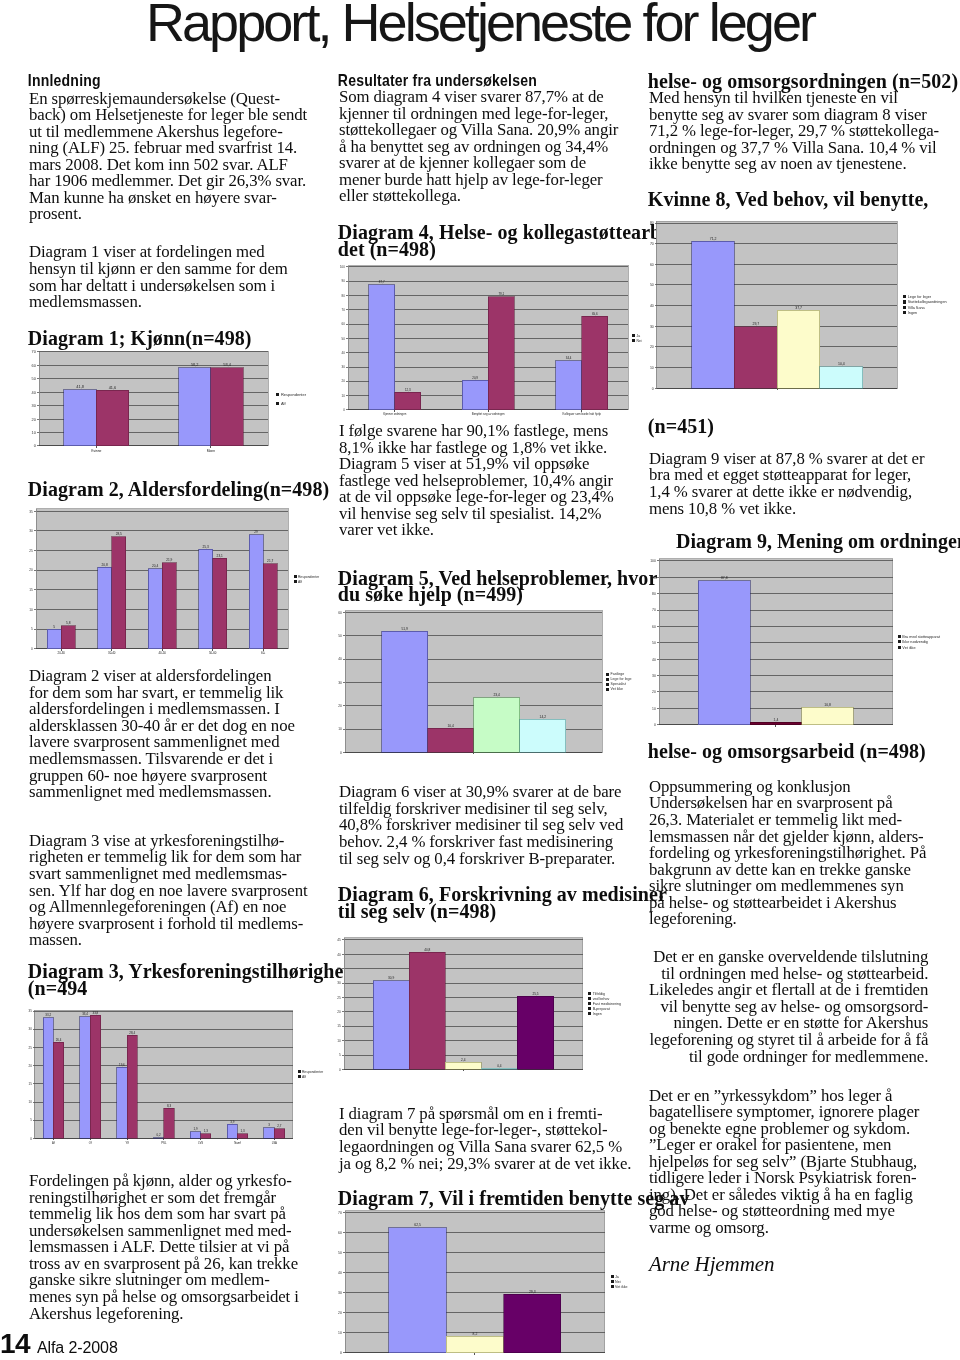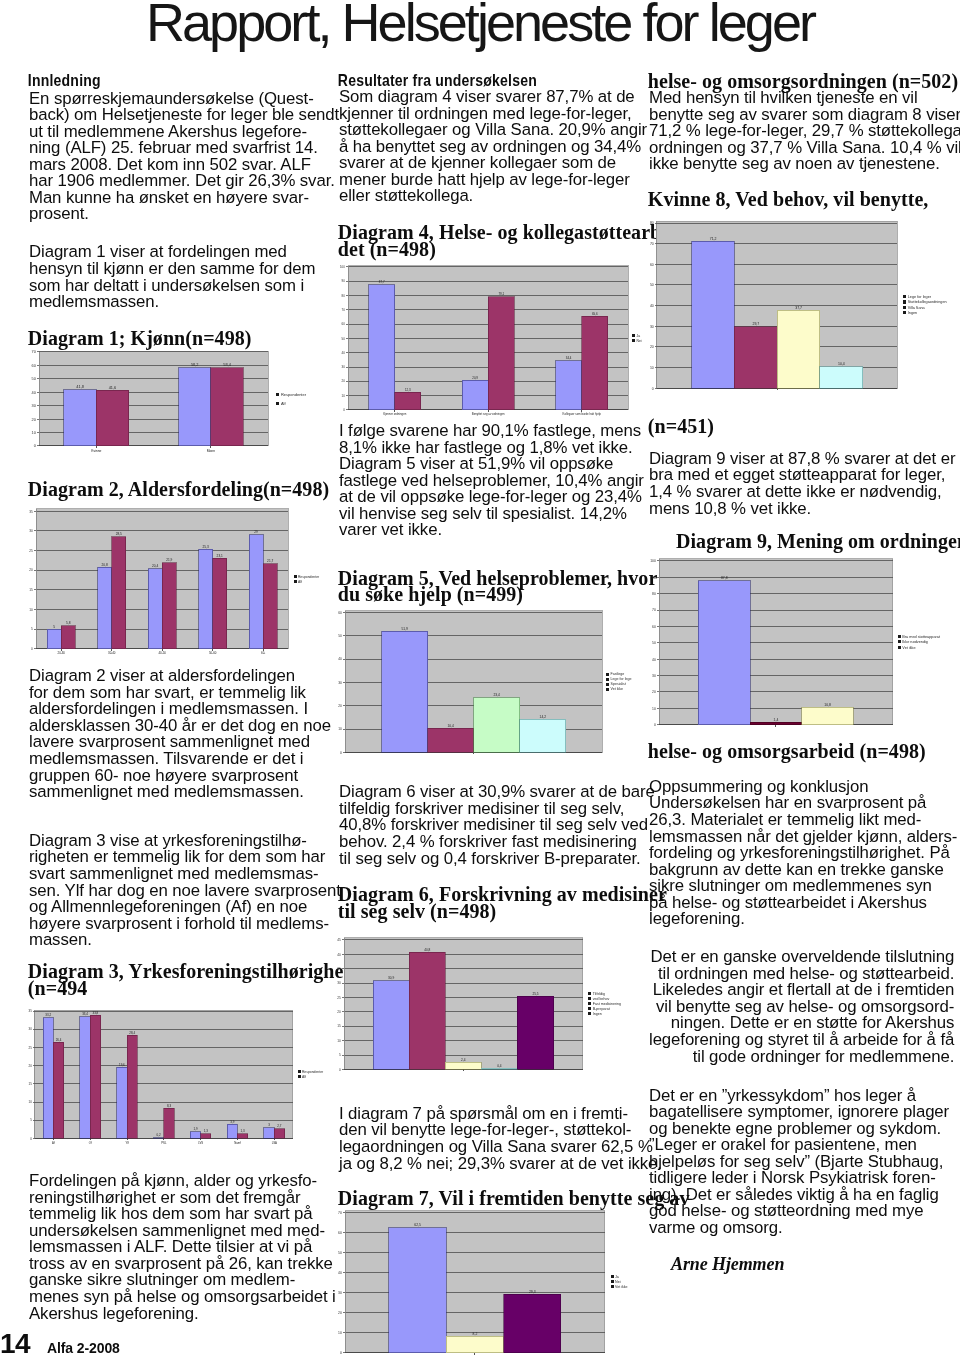--- a/index.html
+++ b/index.html
@@ -6,38 +6,38 @@
   html,body{margin:0;padding:0;}
   body{width:960px;height:1360px;background:#ffffff;overflow:hidden;
        font-family:"Liberation Serif",serif;color:#0d0d0d;}
   .page{position:relative;width:960px;height:1360px;overflow:hidden;}
 
   .title{position:absolute;left:0;top:-7.5px;width:960px;text-align:center;
          font-family:"Liberation Sans",sans-serif;font-weight:400;
          font-size:54px;line-height:58px;letter-spacing:-2.95px;color:#161616;}
 
   .blk{position:absolute;white-space:nowrap;}
-  .serif{font-family:Liberation Sans, sans-serif;font-weight:400;
+  .serif{font-family:Liberation Serif, serif;font-weight:400;
          font-size:16.8px;line-height:16.55px;letter-spacing:-0.1px;}
   .bold{font-family:"Liberation Serif",serif;font-weight:700;
         font-size:20px;line-height:16.55px;letter-spacing:0.05px;}
   .sans{font-family:"Liberation Sans",sans-serif;font-weight:700;
         font-size:14.05px;line-height:16.55px;letter-spacing:0.2px;
         display:inline-block;transform:scaleY(1.13);transform-origin:0 100%;}
-  .ital{font-family:"Liberation Serif",serif;font-style:italic;font-weight:700;
-        font-size:18px;line-height:16.55px;letter-spacing:-0.1px;margin-left:22px;}
+  .ital{font-family:"Liberation Serif",serif;font-style:italic;font-weight:400;
+        font-size:21px;line-height:16.55px;letter-spacing:-0.1px;}
 
   .chart{position:absolute;}
   .chart svg{display:block;}
 
   .footer{position:absolute;left:0px;top:1330px;
           font-family:"Liberation Sans",sans-serif;white-space:nowrap;}
   .footer .pg{font-weight:700;font-size:28px;line-height:28px;letter-spacing:-0.6px;}
-  .footer .pub{font-weight:700;font-size:14px;line-height:28px;letter-spacing:-0.1px;
-               margin-left:17px;position:relative;top:-0.5px;}
+  .footer .pub{font-weight:400;font-size:16px;line-height:28px;letter-spacing:-0.1px;
+               margin-left:7px;position:relative;top:-0.5px;}
 </style>
 </head>
 <body>
 
 <div class="page">
   <div class="title">Rapport, Helsetjeneste for leger</div>
   <div id="content">
       <div class="blk sans" style="left: 27.8px; top: 73.48px;">Innledning</div>
       <div class="blk serif" style="left: 29px; top: 90.56px;">En spørreskjemaundersøkelse (Quest-<br>back) om Helsetjeneste for leger ble sendt<br>ut til medlemmene Akershus legefore-<br>ning (ALF) 25. februar med svarfrist 14.<br>mars 2008. Det kom inn 502 svar. ALF<br>har 1906 medlemmer. Det gir 26,3% svar.<br>Man kunne ha ønsket en høyere svar-<br>prosent.</div>
       <div class="blk serif" style="left: 29px; top: 244.46px;">Diagram 1 viser at fordelingen med<br>hensyn til kjønn er den samme for dem<br>som har deltatt i undersøkelsen som i<br>medlemsmassen.</div>

